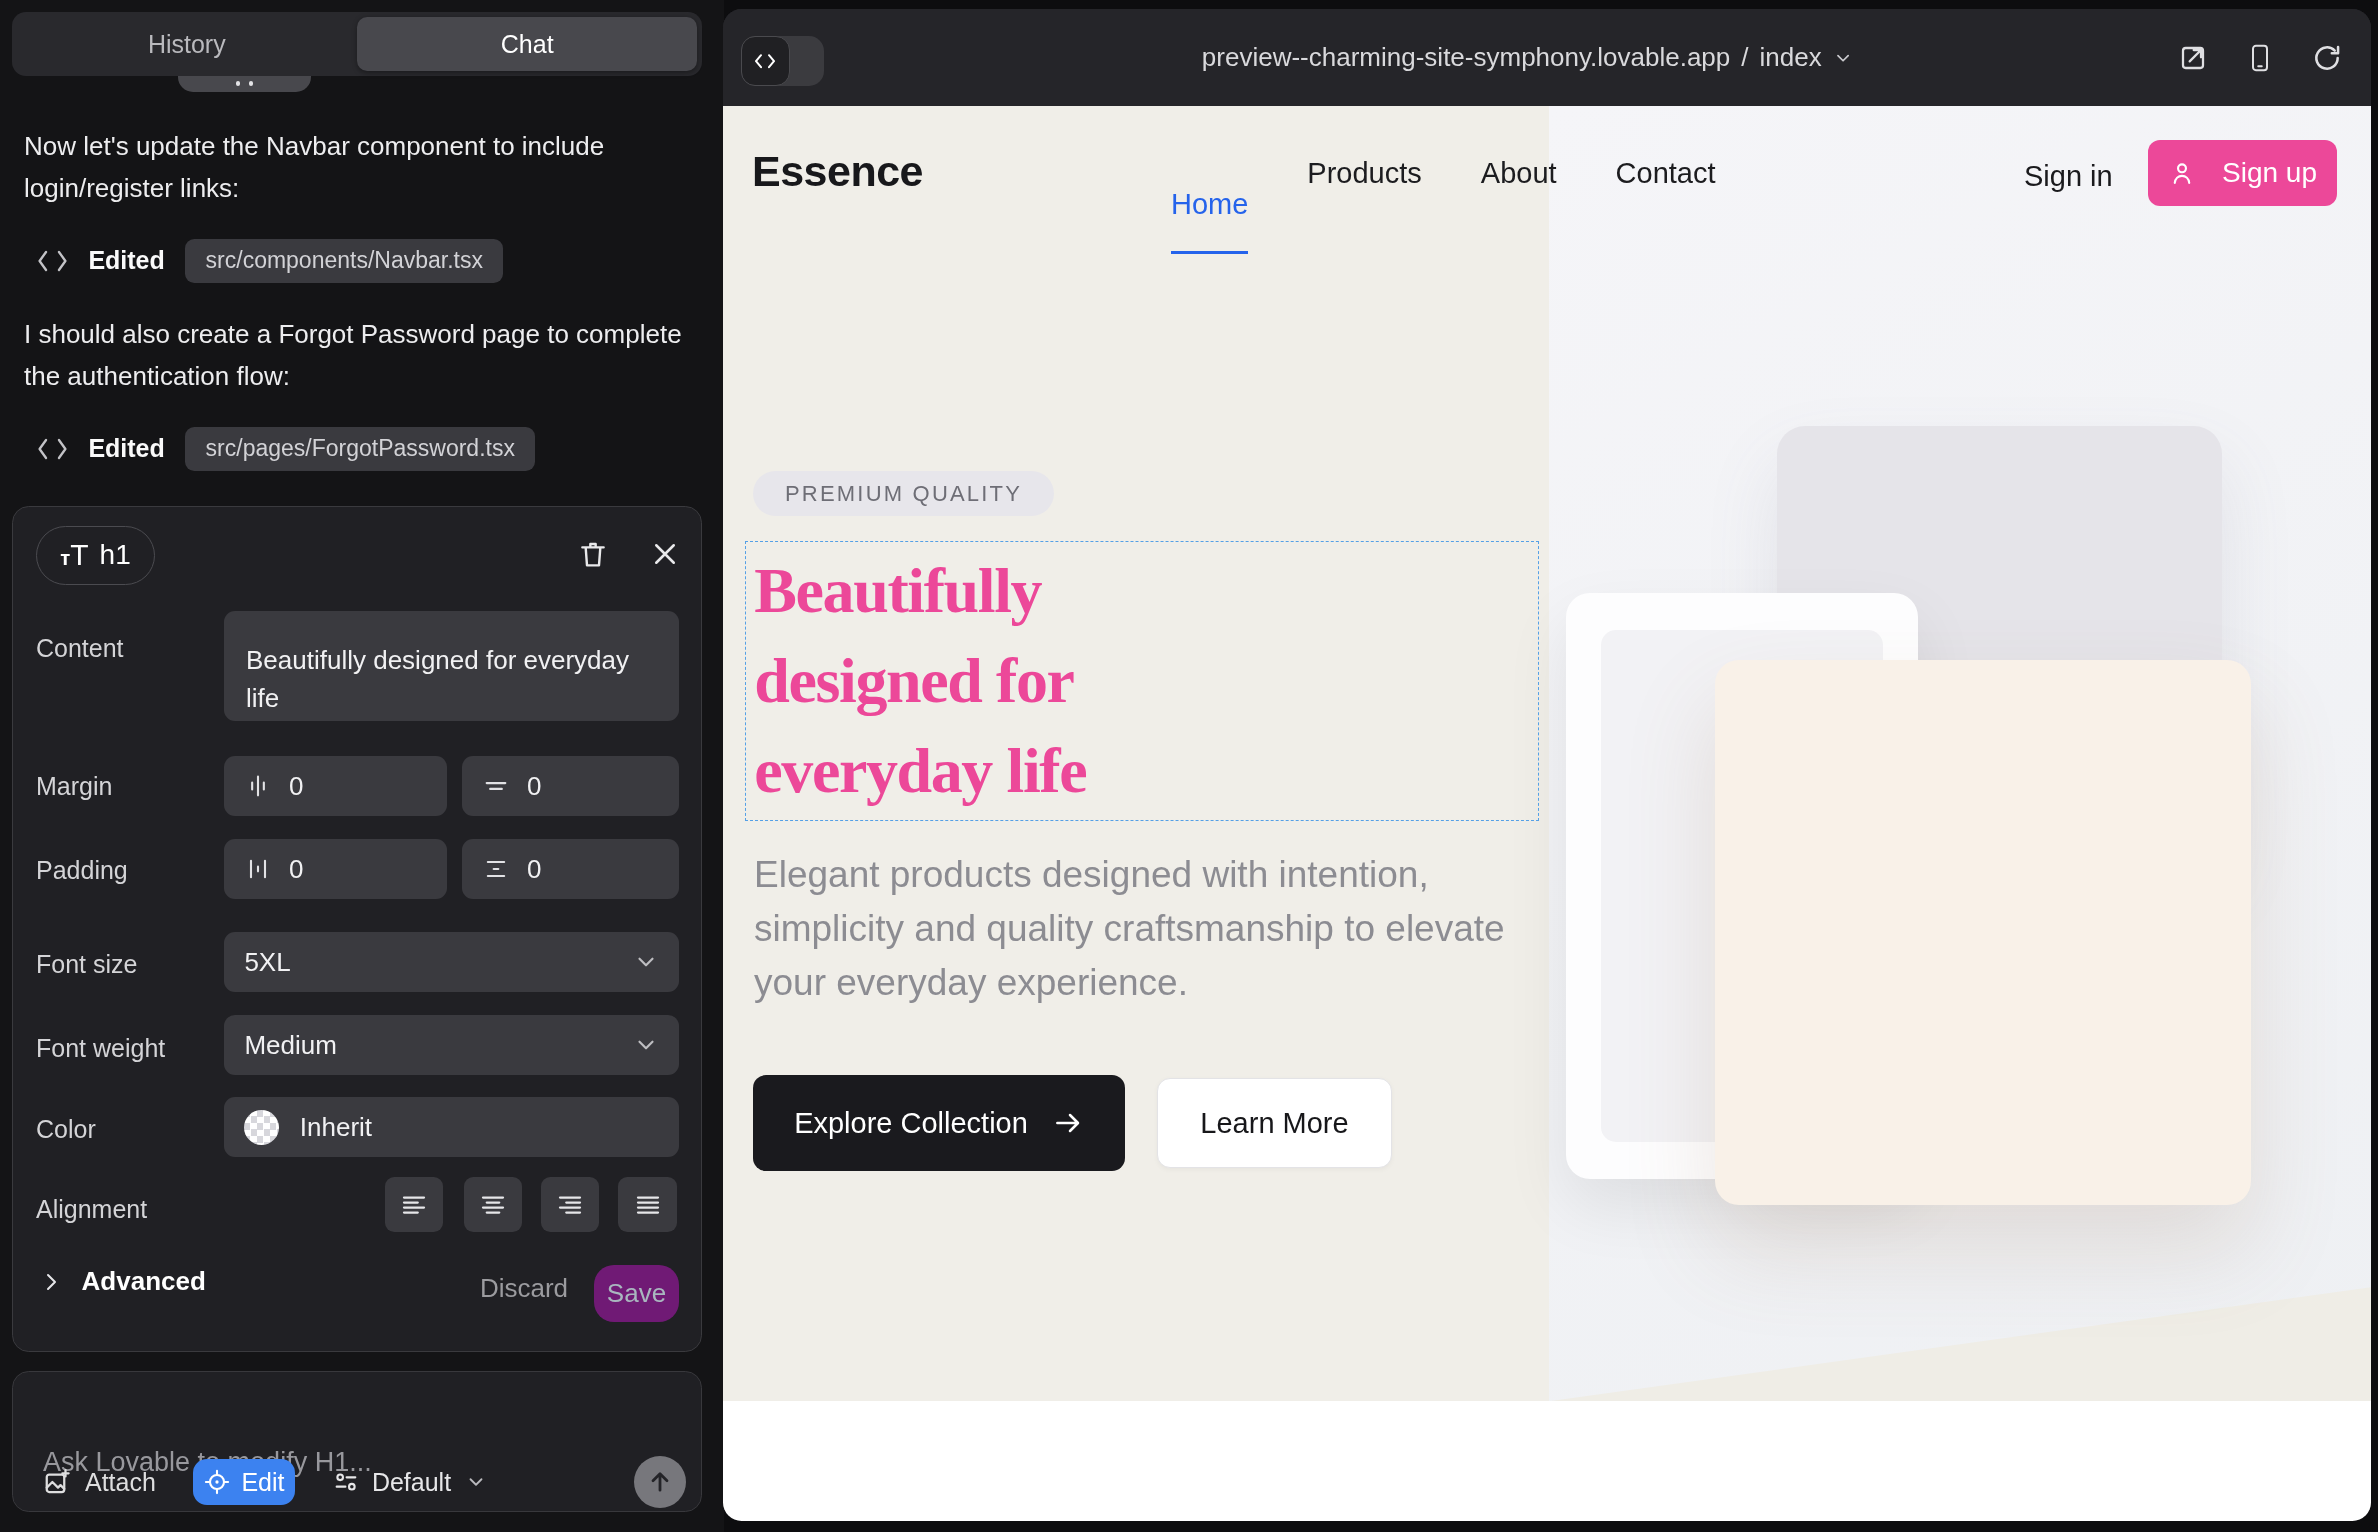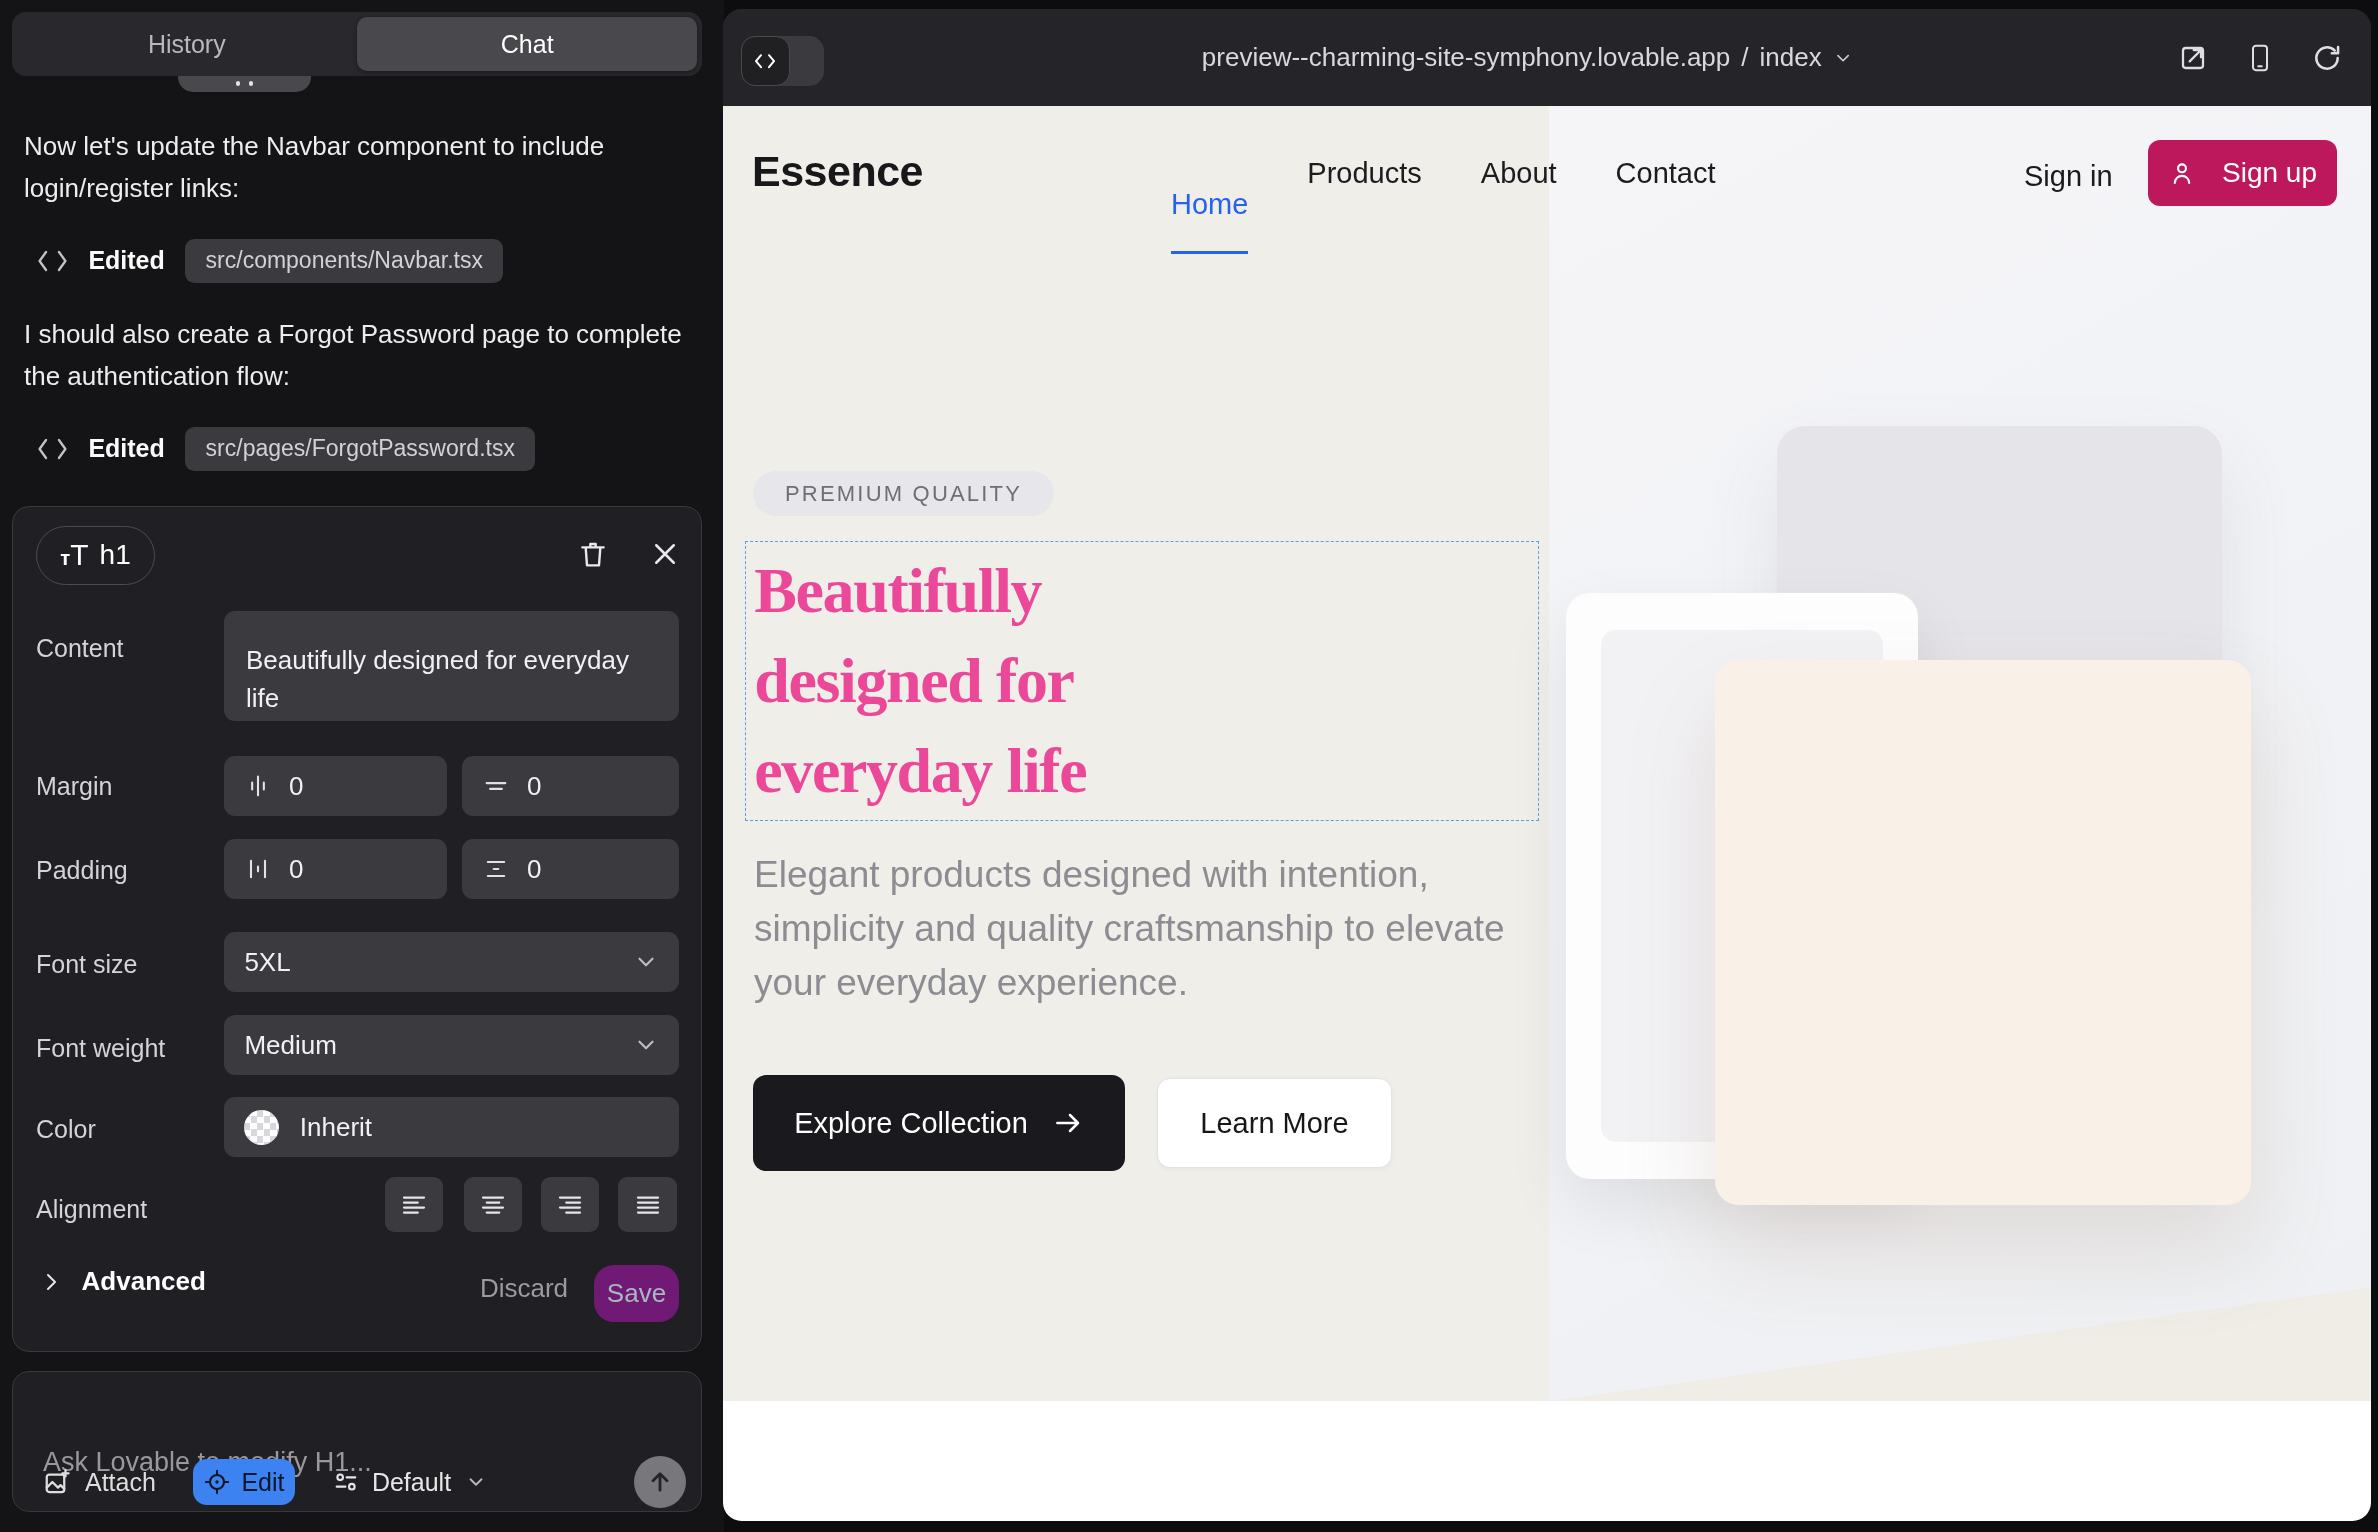--- a/index.html
+++ b/index.html
@@ -96,21 +96,21 @@
 
   
   .composer { position:absolute; left:12px; top:1371px; width:690px; height:141px;
     background:#202024; border:0.9px solid #38383c; border-radius:16.7px; z-index:2; }
   .composer-input { position:absolute; left:30px; top:32px; width:631px;
     font-size:27px; color:#98989d;margin-top:43px; }
   .composer-row { position:absolute; left:30px; right:15px; top:87px; height:46px;
     display:flex; align-items:center; }
   .attach { display:flex; align-items:center; gap:12px; color:#dededf; font-size:25px; }
   .edit-pill { margin-left:37px; width:102px; height:46px; background:#3c82f0; border-radius:14px;
-    display:flex; align-items:center; justify-content:center; gap:10.2px; color:#0f172a; font-size:25px; }
+    display:flex; align-items:center; justify-content:center; gap:10.2px; color:#ffffff; font-size:25px; }
   .default-btn { margin-left:37px; display:flex; align-items:center; gap:12px; color:#e6e6e8; font-size:25px; }
   .default-btn .chev { color:#b9b9bd; margin-left:1.9px; }
   .send-btn { margin-left:auto; width:52px; height:52px; border-radius:50%; background:#77777c;
     display:flex; align-items:center; justify-content:center; color:#242428; }
 
   
   .preview { position:absolute; left:723px; top:9.3px; width:1648px; height:1512px;
     background:#252529; border-radius:18.6px; overflow:hidden; }
 
   .chrome { position:absolute; left:0; top:0; width:100%; height:97px; background:#252529; }
@@ -132,21 +132,21 @@
   .bg-wedge { position:absolute; left:826px; top:1181px; width:822px; height:114px; background:#efede6;
     clip-path:polygon(0 100%, 100% 0, 100% 100%); }
 
   .brand { position:absolute; left:29px; top:41px; font-size:43px; font-weight:700; color:#18181b; letter-spacing:-0.5px; }
   .nav-links { position:absolute; left:448px; top:51px; display:flex; gap:59px; font-size:29px; color:#1c1c1f; }
   .nav-link { position:relative; cursor:pointer; }
   .nav-link.active { color:#2563eb;margin-top:31px; }
   .nav-link.active::after { content:""; position:absolute; left:0; right:0; bottom:-33px; height:3.7px; background:#2563eb; }
   .signin { position:absolute; left:1301px; top:54px; font-size:29px; color:#1a1a1d; cursor:pointer; }
   .signup { position:absolute; left:1425px; top:34px; width:189px; height:66px;
-    background:#be185d; border-radius:12px; display:flex; align-items:center; justify-content:center; gap:26px;
+    background:#ec4899; border-radius:12px; display:flex; align-items:center; justify-content:center; gap:26px;
     color:#fff; font-size:28px; font-weight:500; cursor:pointer; }
 
   .badge { position:absolute; left:30px; top:365px; height:45px; padding:0 32px;
     background:#e7e6eb; border-radius:927px; display:flex; align-items:center;
     font-size:22px; letter-spacing:2.2px; color:#6e6e76; font-weight:500; }
 
   .selbox { position:absolute; left:22px; top:435px; width:794px; height:280px;
     border:1.9px dashed #55a0e6; }
   .hero-h1 { position:absolute; left:8.3px; top:3.7px; font-size:64px; line-height:90px;
     font-weight:600; color:#ec4899; letter-spacing:-1.4px;font-family:Liberation Serif, serif; }

